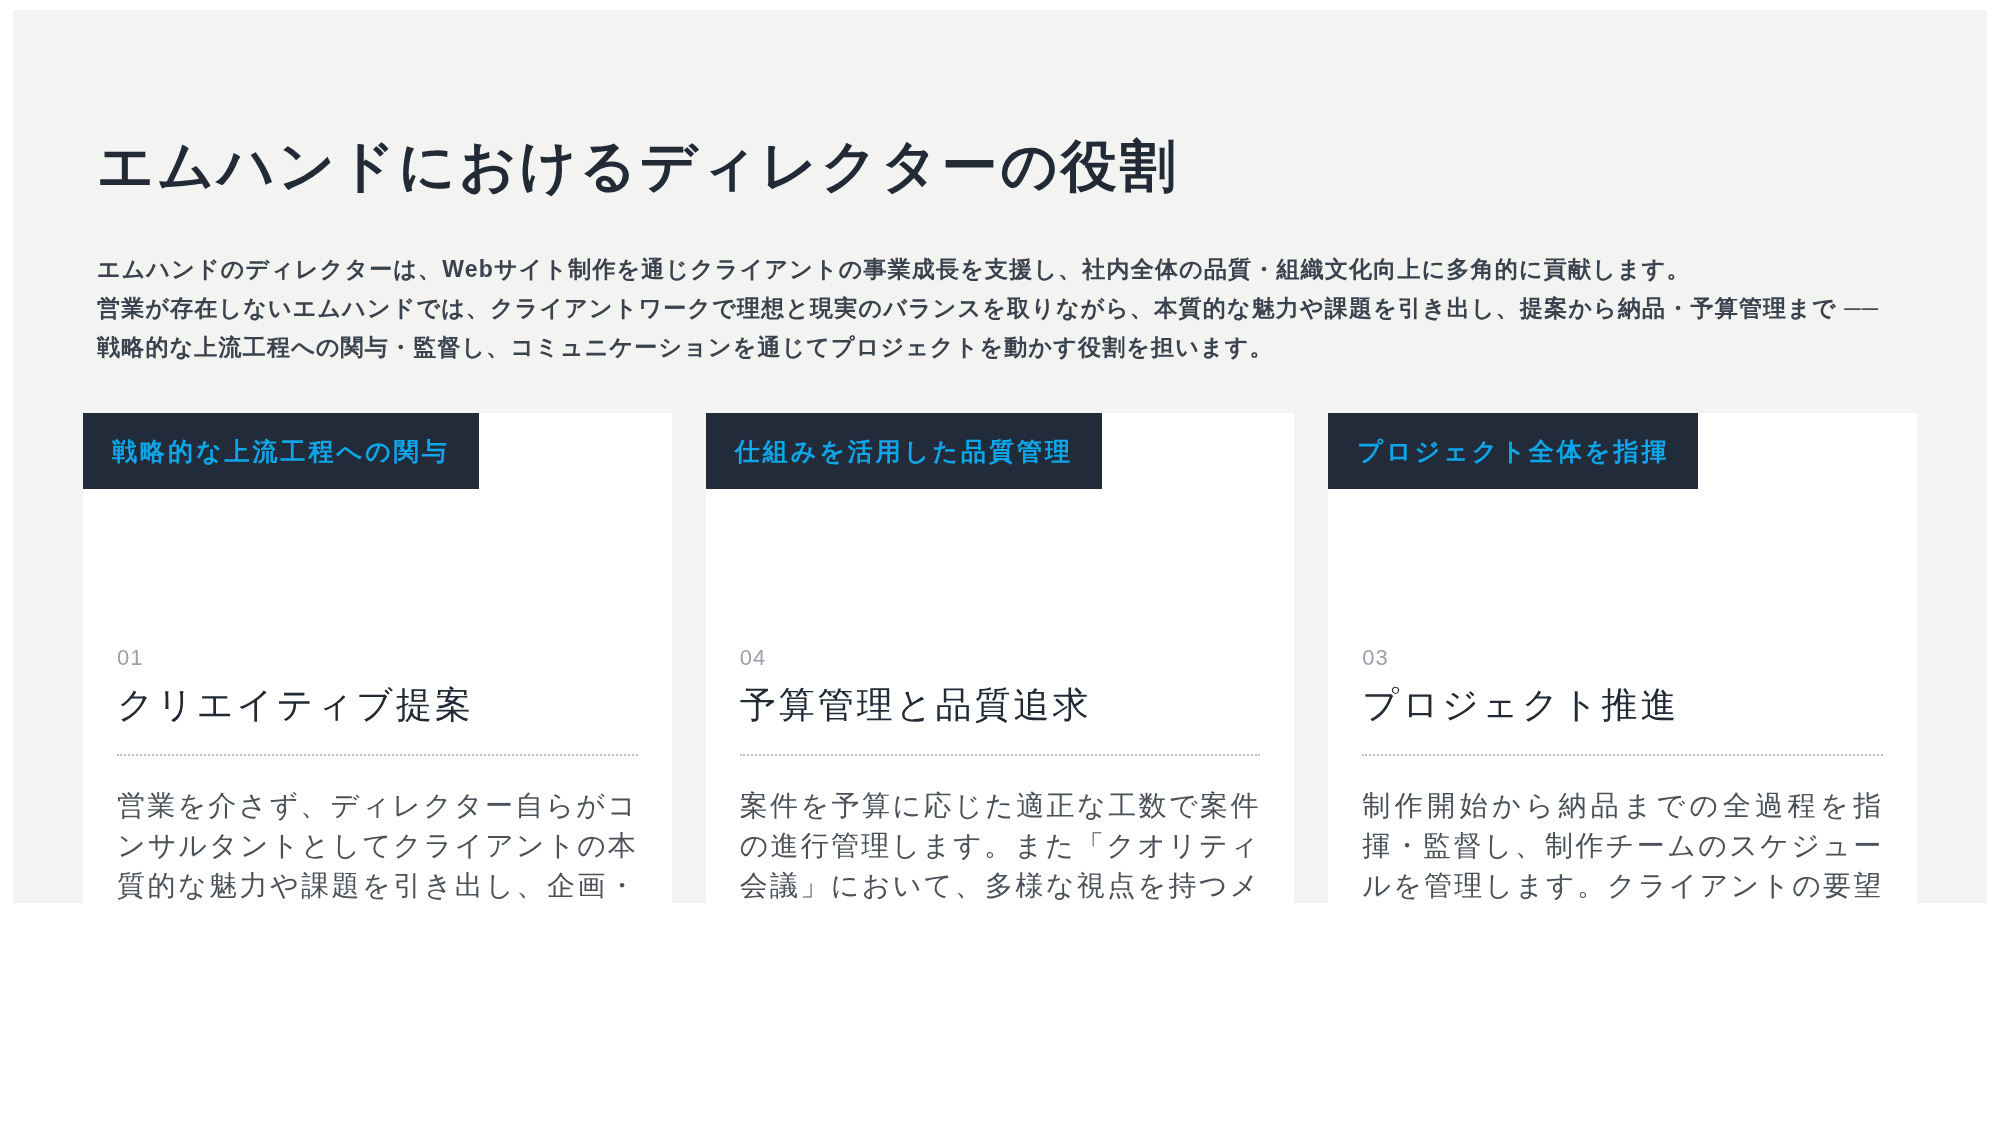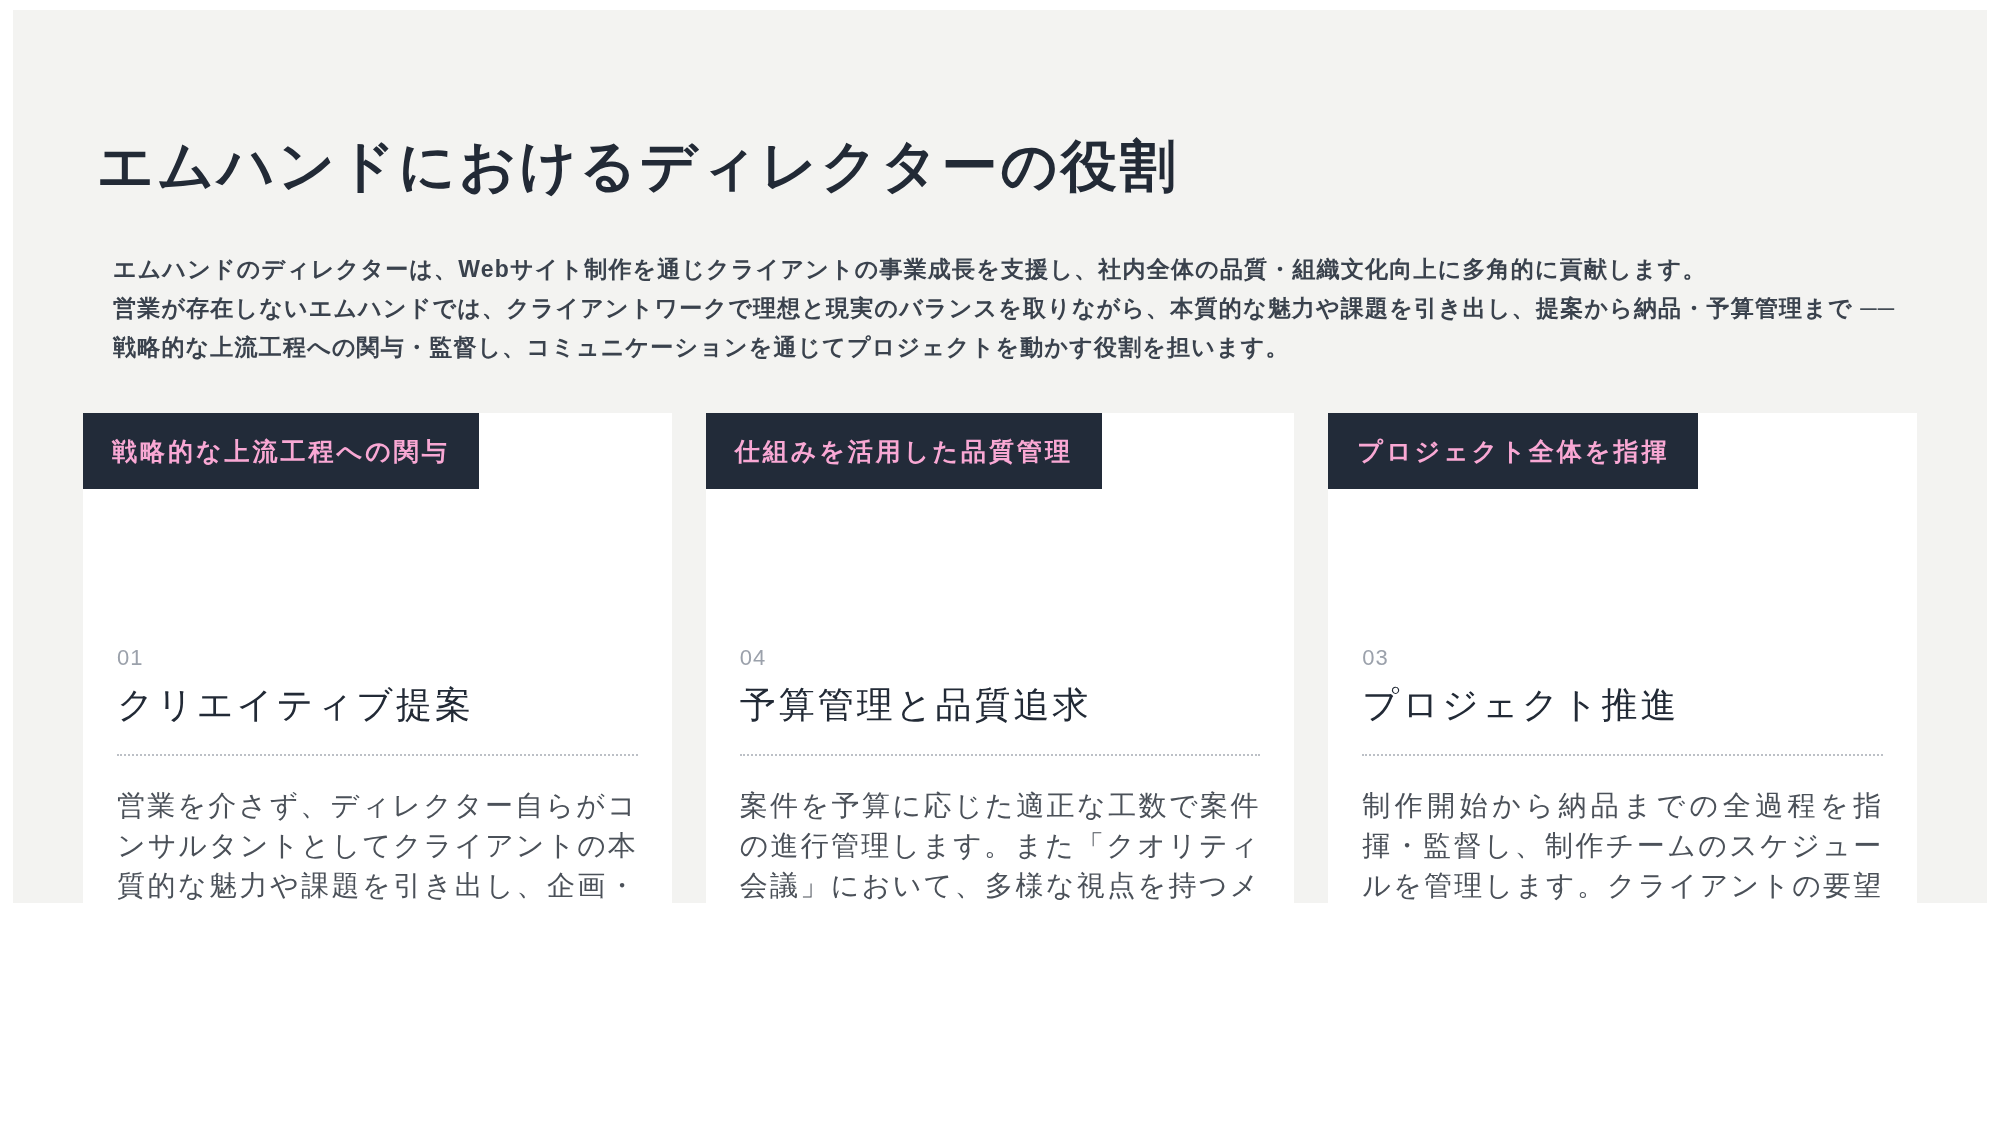--- a/index.html
+++ b/index.html
@@ -35,39 +35,38 @@
   .intro {
     margin: 56px 0 0 14px;
     font-size: 23px;
     font-weight: 700;
     color: var(--intro-color, #3a424d);
     letter-spacing: 1.2px;
   }
   .intro-line {
     display: block;
     line-height: 39px;
-    margin-left: 16px;
   }
   .cards {
     margin-top: 46px;
     display: grid;
     grid-template-columns: repeat(3, 1fr);
     gap: 34px;
   }
   .card {
     background: var(--card-bg, #ffffff);
     min-height: 645px;
     display: flex;
     flex-direction: column;
     align-items: stretch;
   }
   .badge {
     align-self: flex-start;
     background: var(--badge-bg, #222b39);
-    color: #f9a8d4;
+    color: #0ea5e9;
     font-size: 25px;
     font-weight: 700;
     letter-spacing: 3px;
     padding: 23px 29px;
     line-height: 1.2;
   }
   .card-inner {
     padding: 0 34px 36px 34px;
   }
   .card-number {

